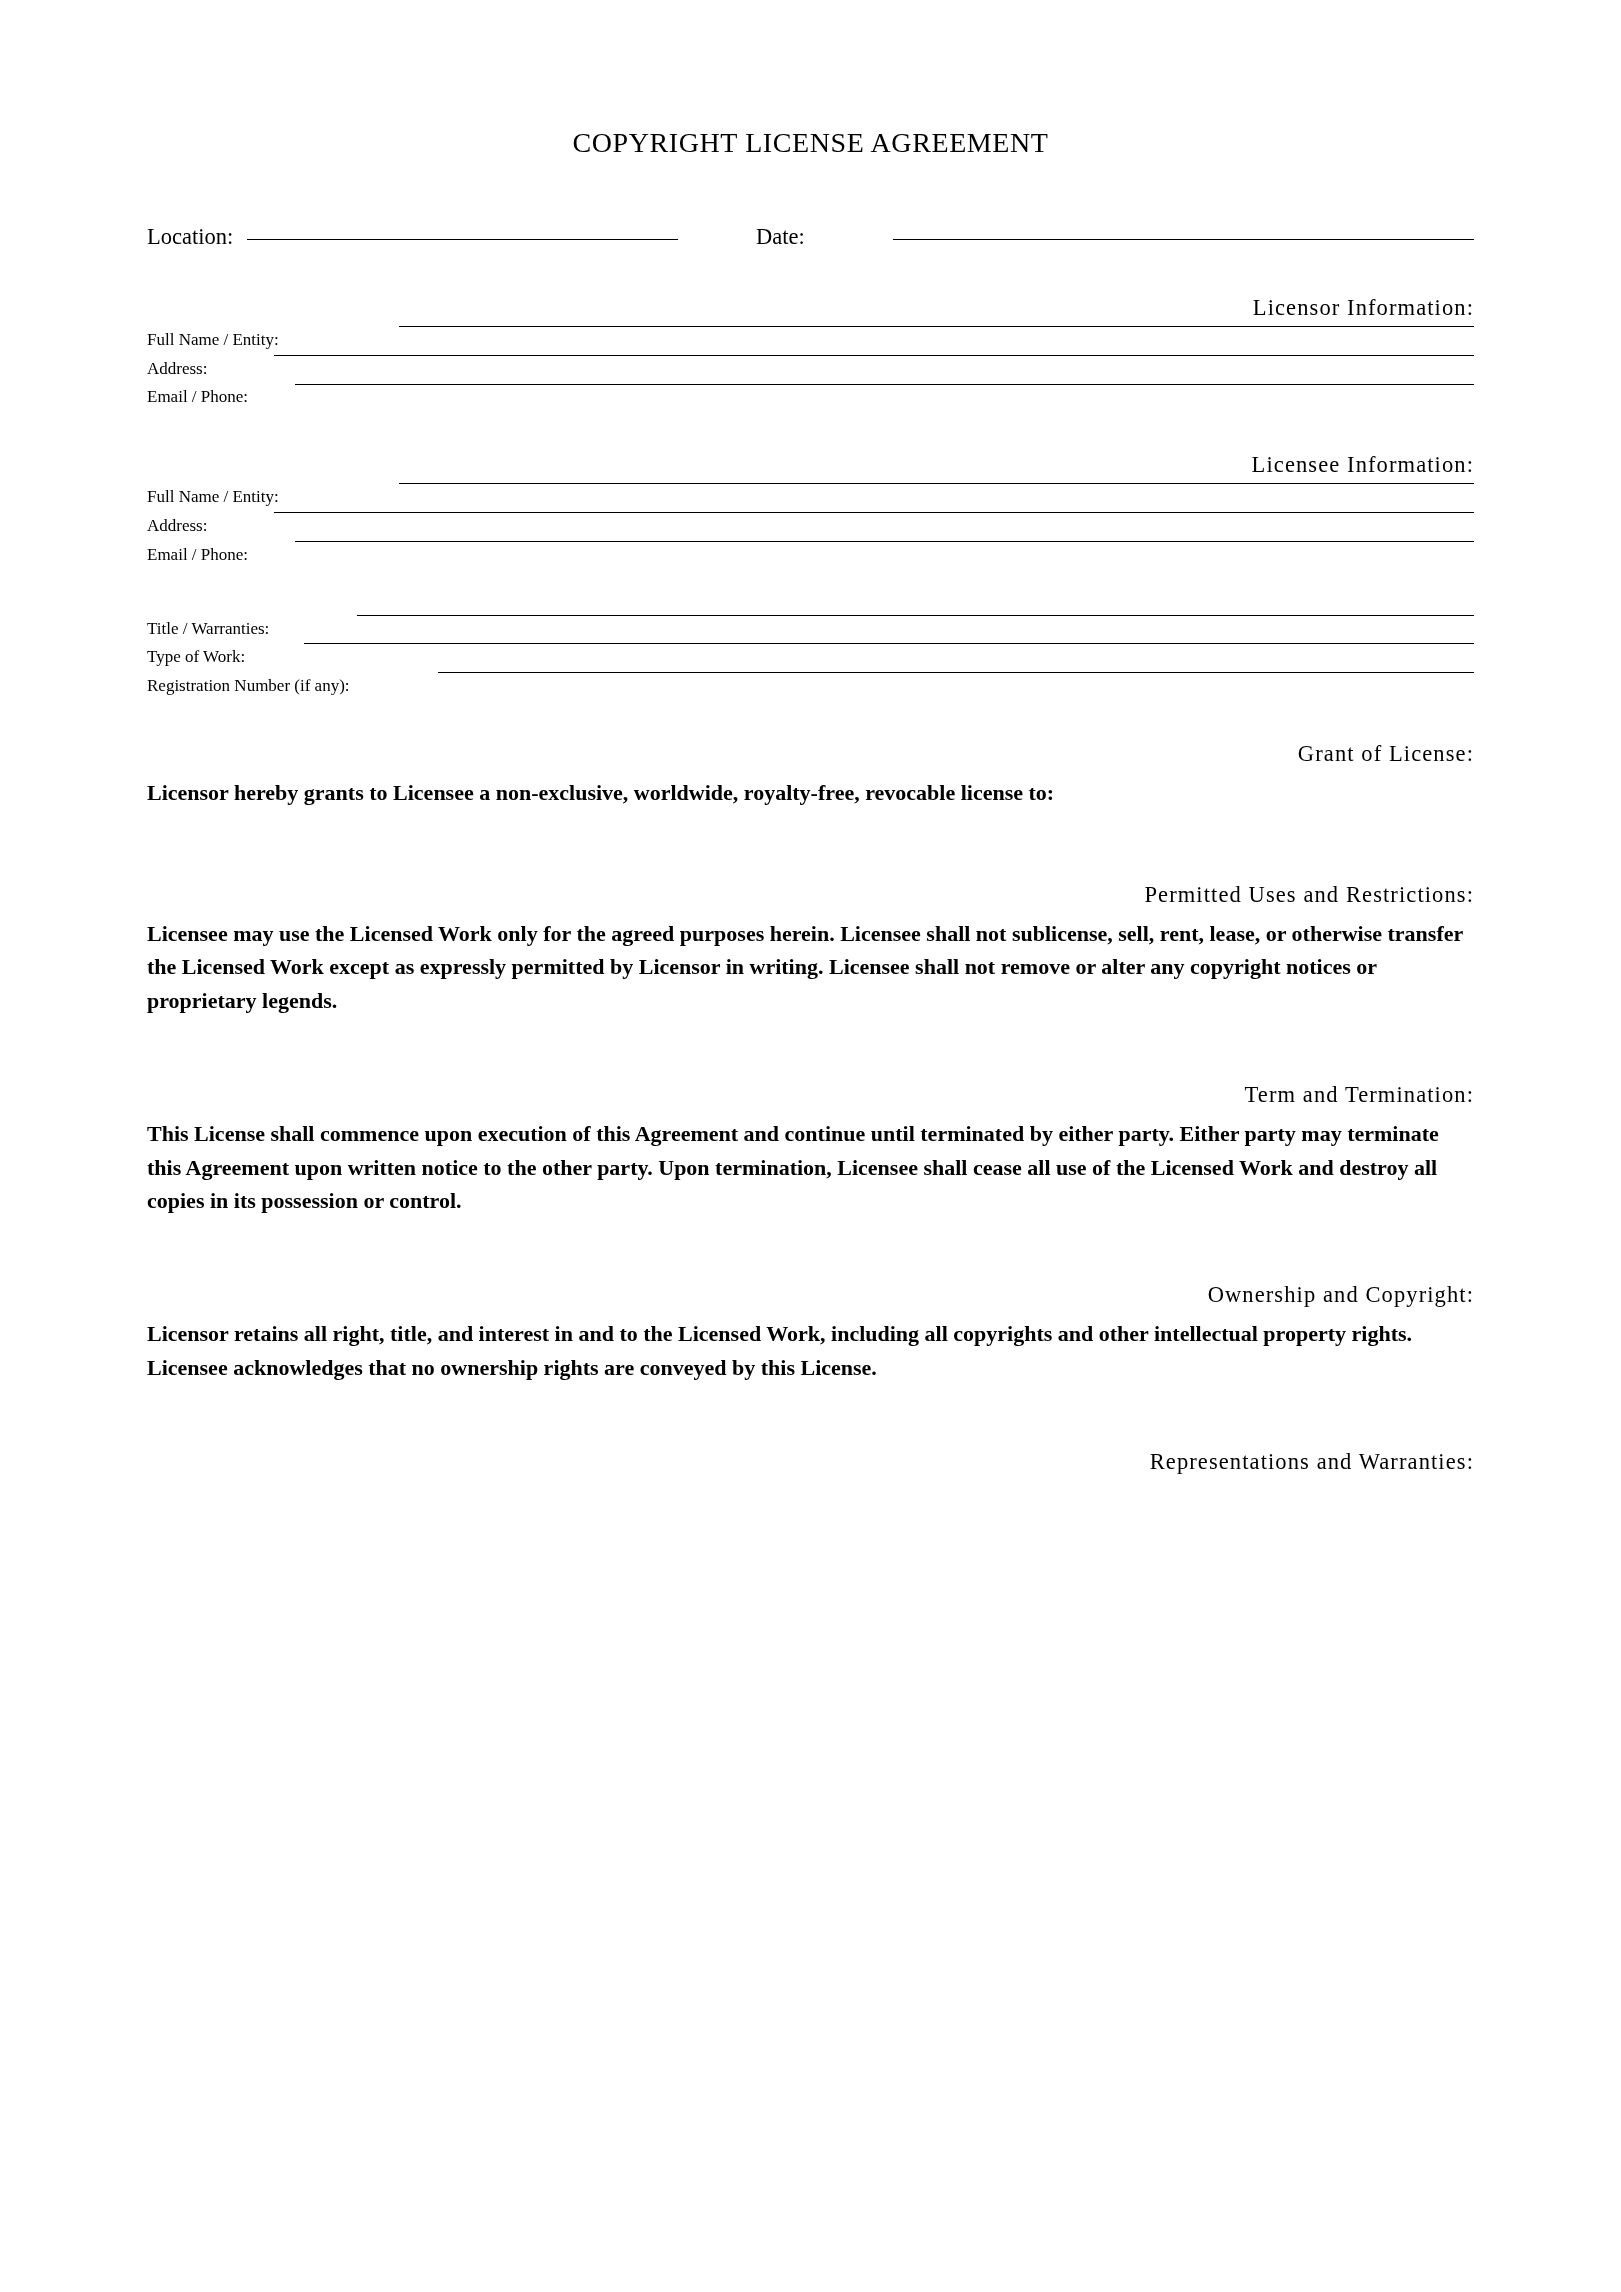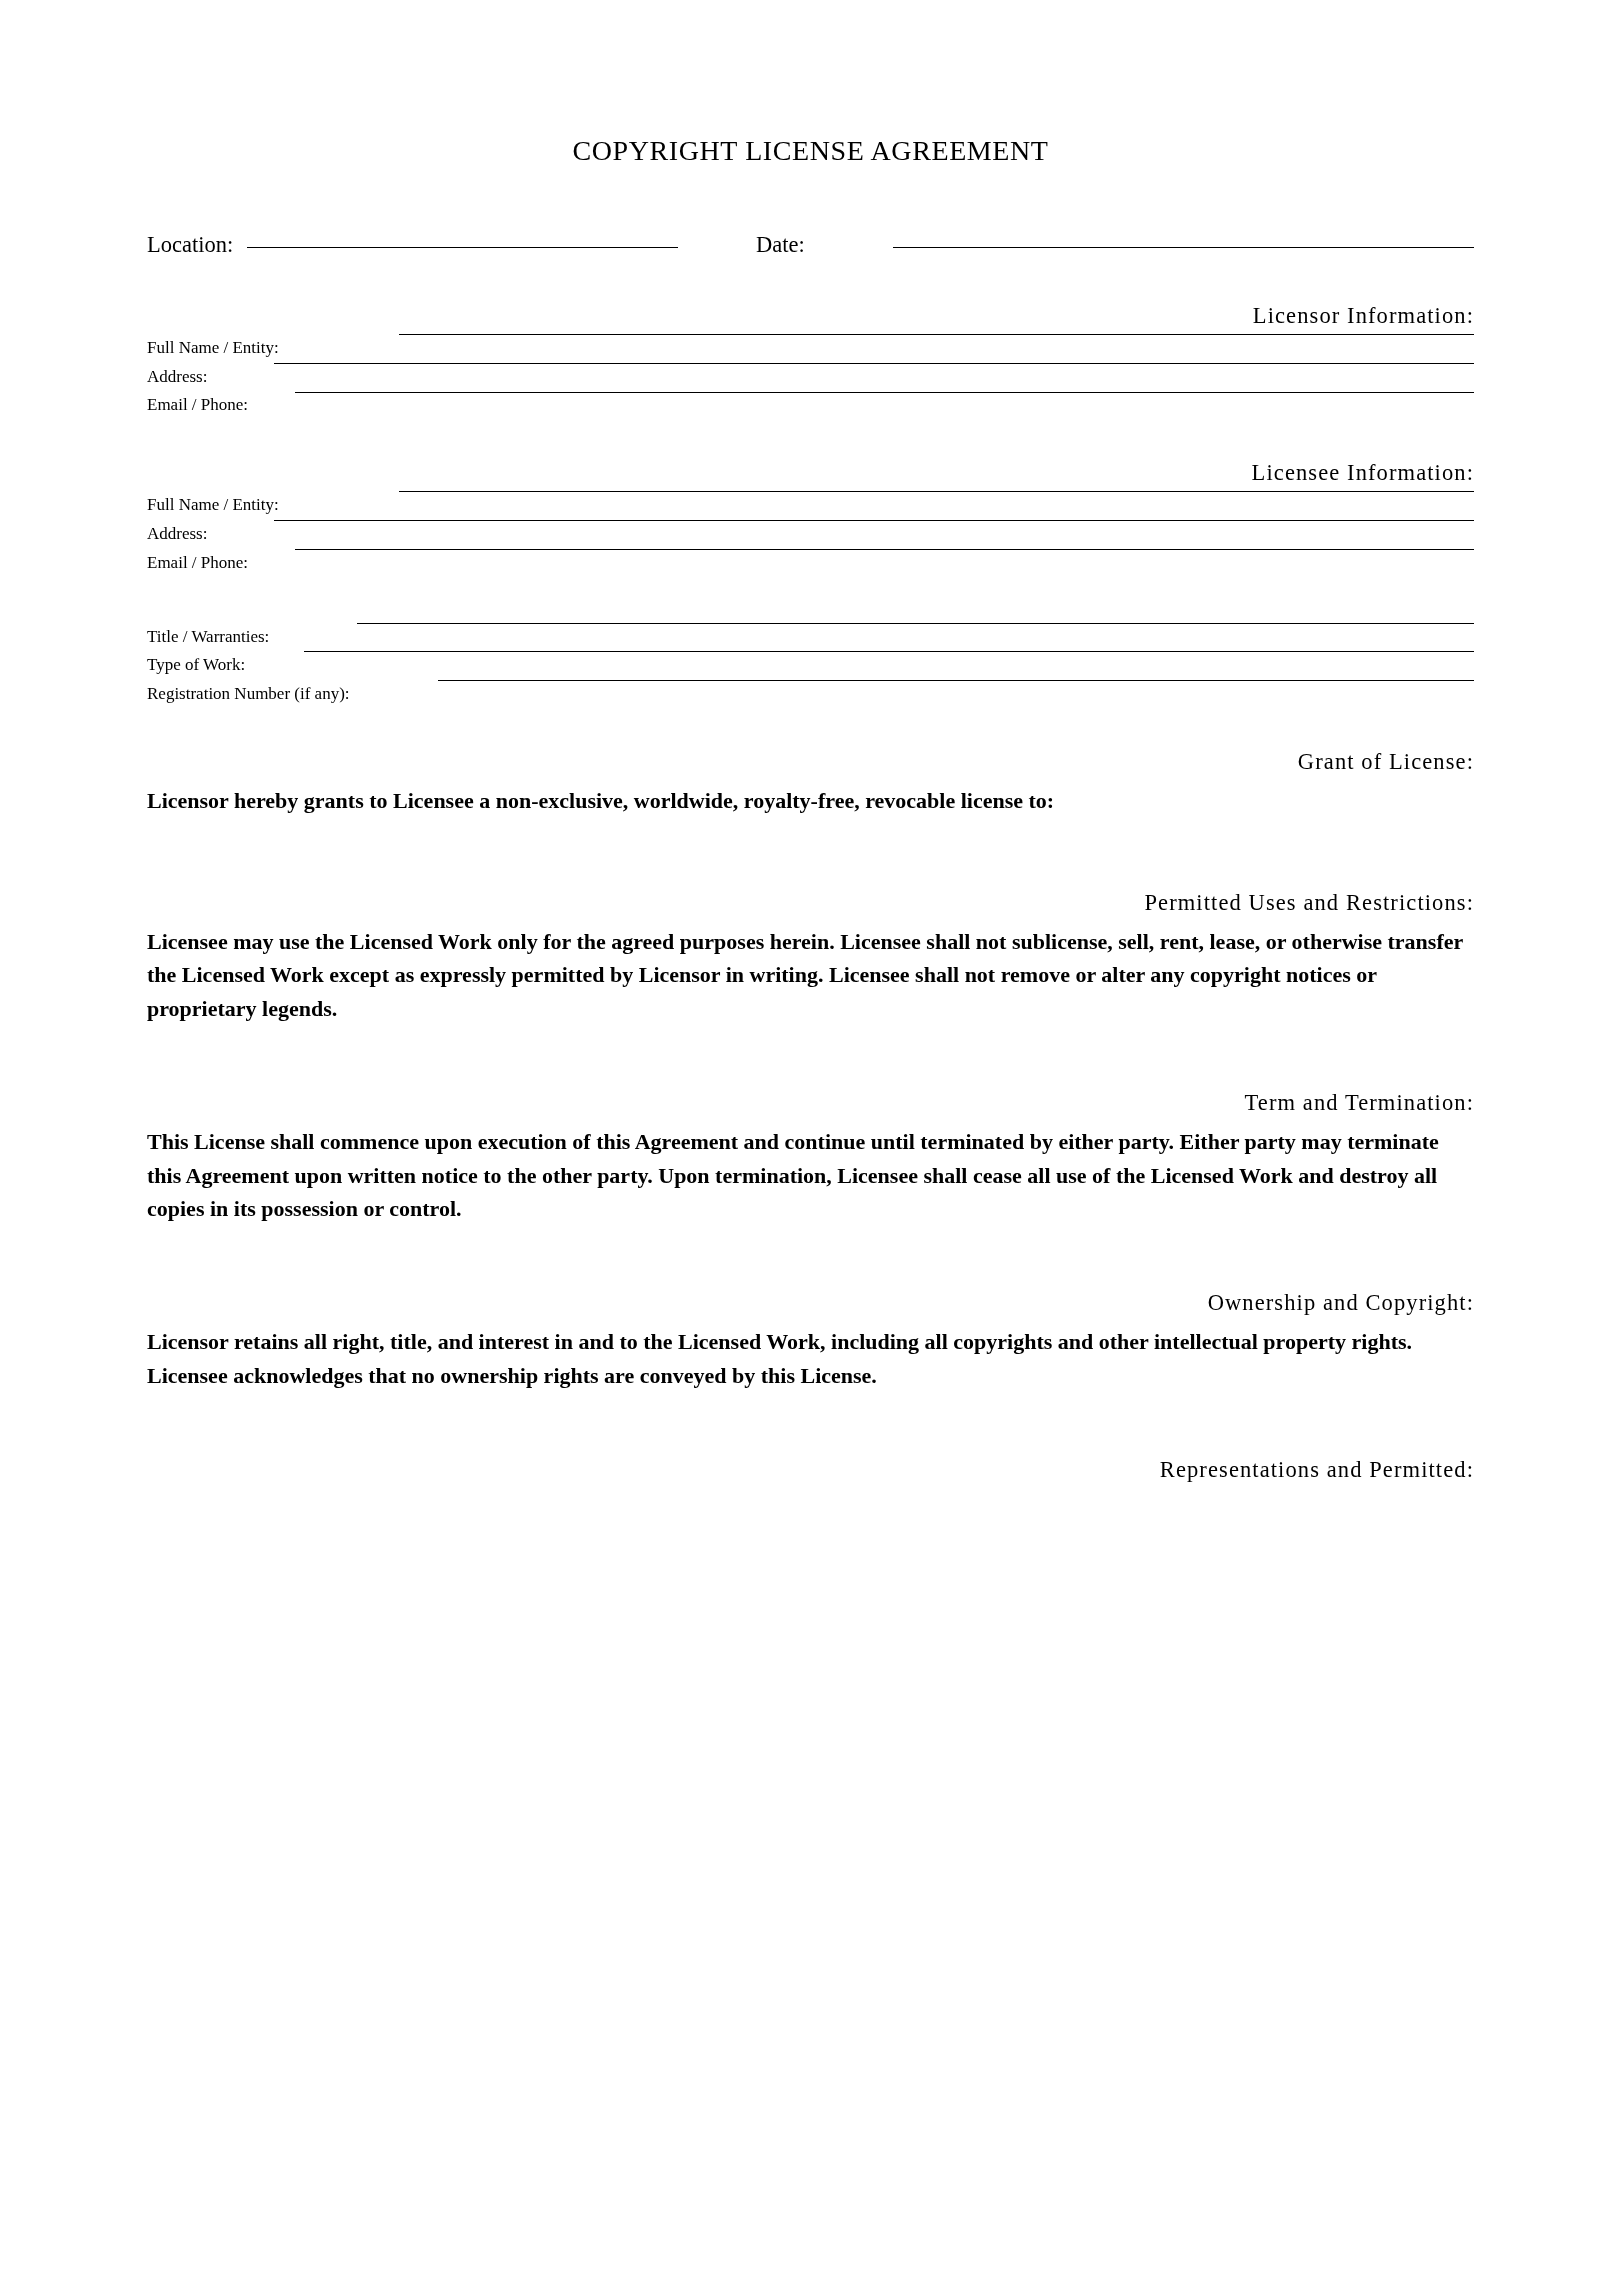--- a/index.html
+++ b/index.html
@@ -12,21 +12,21 @@
     height: 2293px;
     font-family: "Liberation Serif", serif;
     color: #000000;
     position: relative;
     overflow: hidden;
   }
   .page {
     position: relative;
     width: 1621px;
     height: 2211px;
-    padding: 12px;
+    padding: 4px;
     box-sizing: border-box;
   }
   .doc-title {
     text-align: center;
     font-size: 28px;
     letter-spacing: 0.6px;
     margin: 0;
     padding-top: 123px;
     font-weight: normal;
   }
@@ -197,17 +197,17 @@
     <p class="para">This License shall commence upon execution of this Agreement and continue until terminated by either party. Either party may terminate this Agreement upon written notice to the other party. Upon termination, Licensee shall cease all use of the Licensed Work and destroy all copies in its possession or control.</p>
 
     <div class="spacer-xl"></div>
 
     <div class="section-head">Ownership and Copyright:</div>
     <div class="line-gap"></div>
     <p class="para">Licensor retains all right, title, and interest in and to the Licensed Work, including all copyrights and other intellectual property rights. Licensee acknowledges that no ownership rights are conveyed by this License.</p>
 
     <div class="spacer-xl"></div>
 
-    <div class="section-head">Representations and Permitted:</div>
+    <div class="section-head">Representations and Warranties:</div>
 
   </div>
 </div>
 
 
 </body></html>

